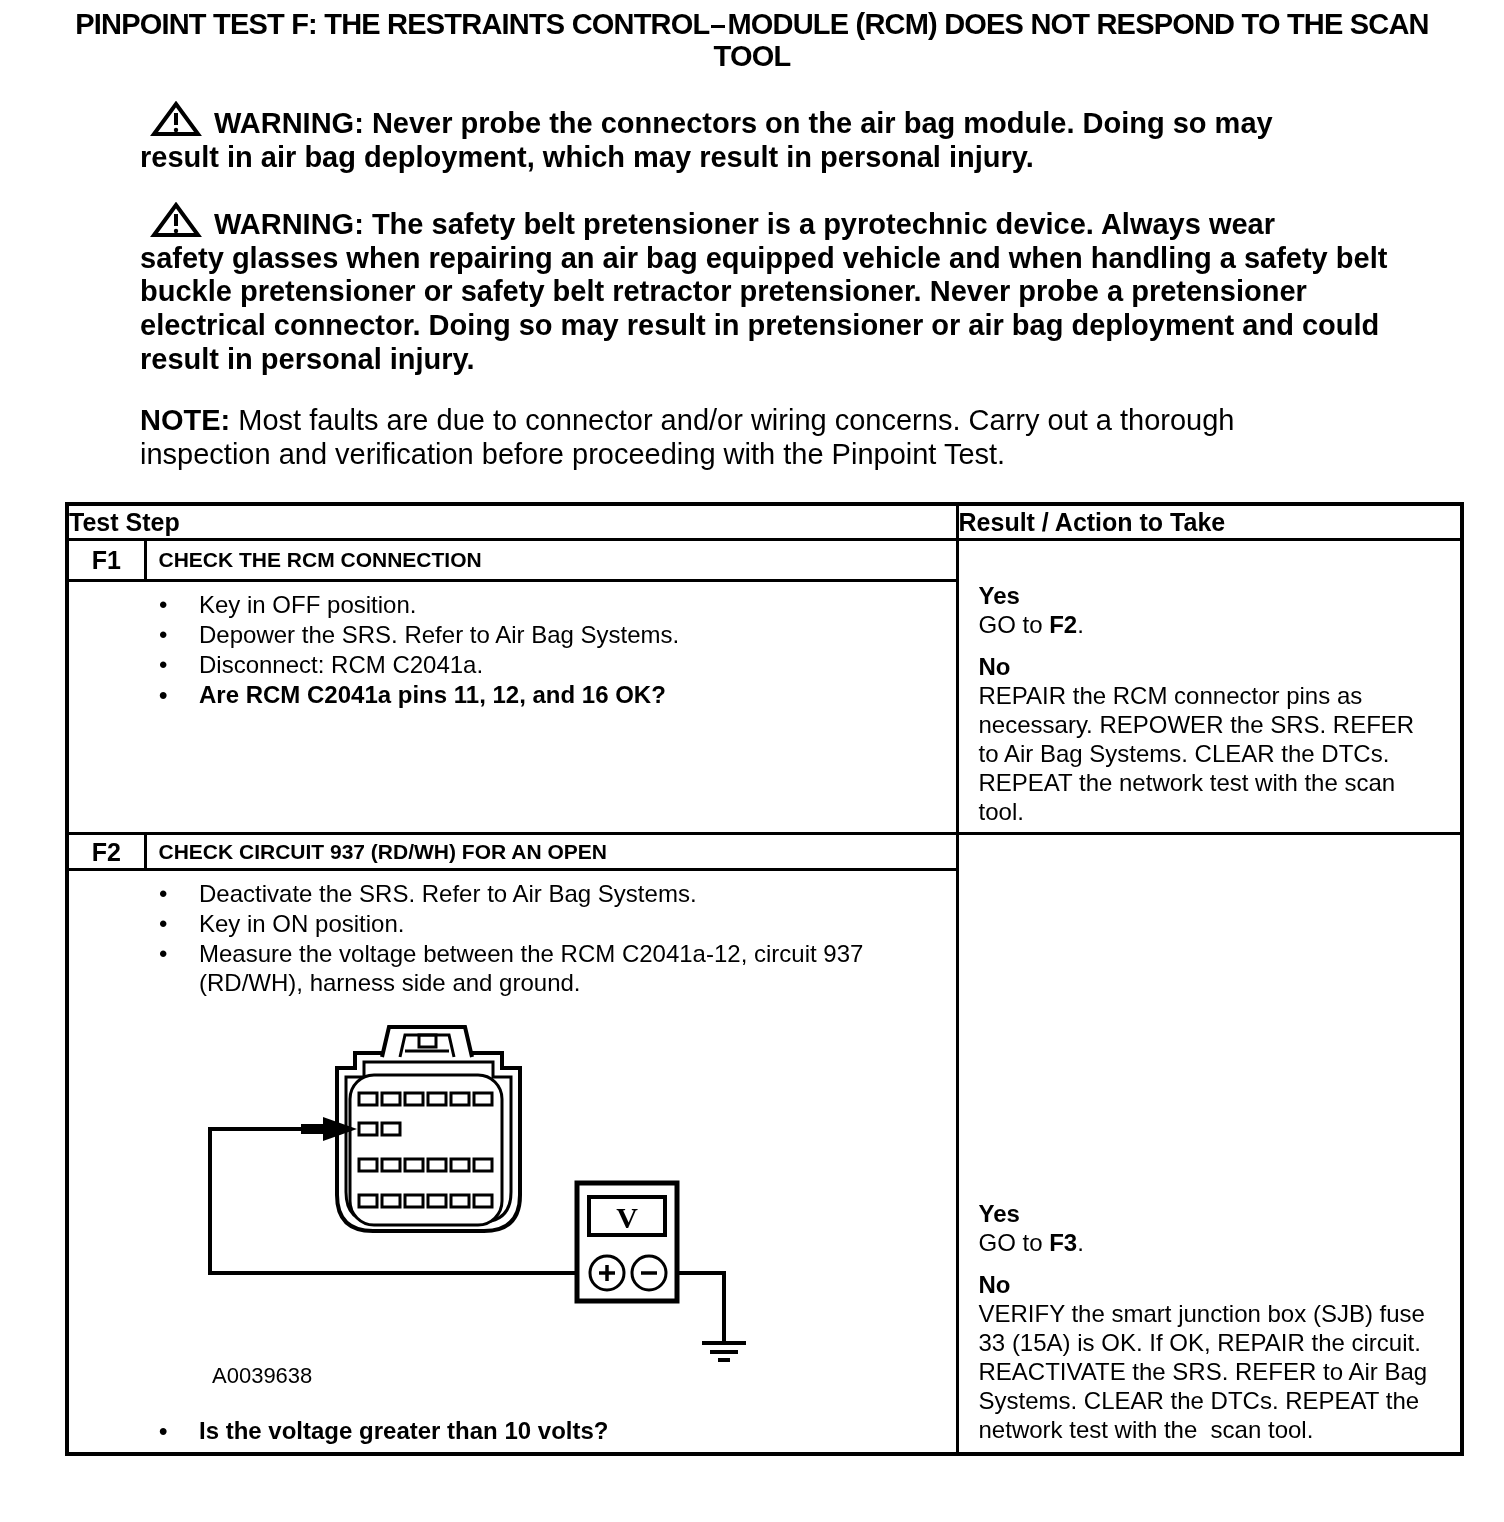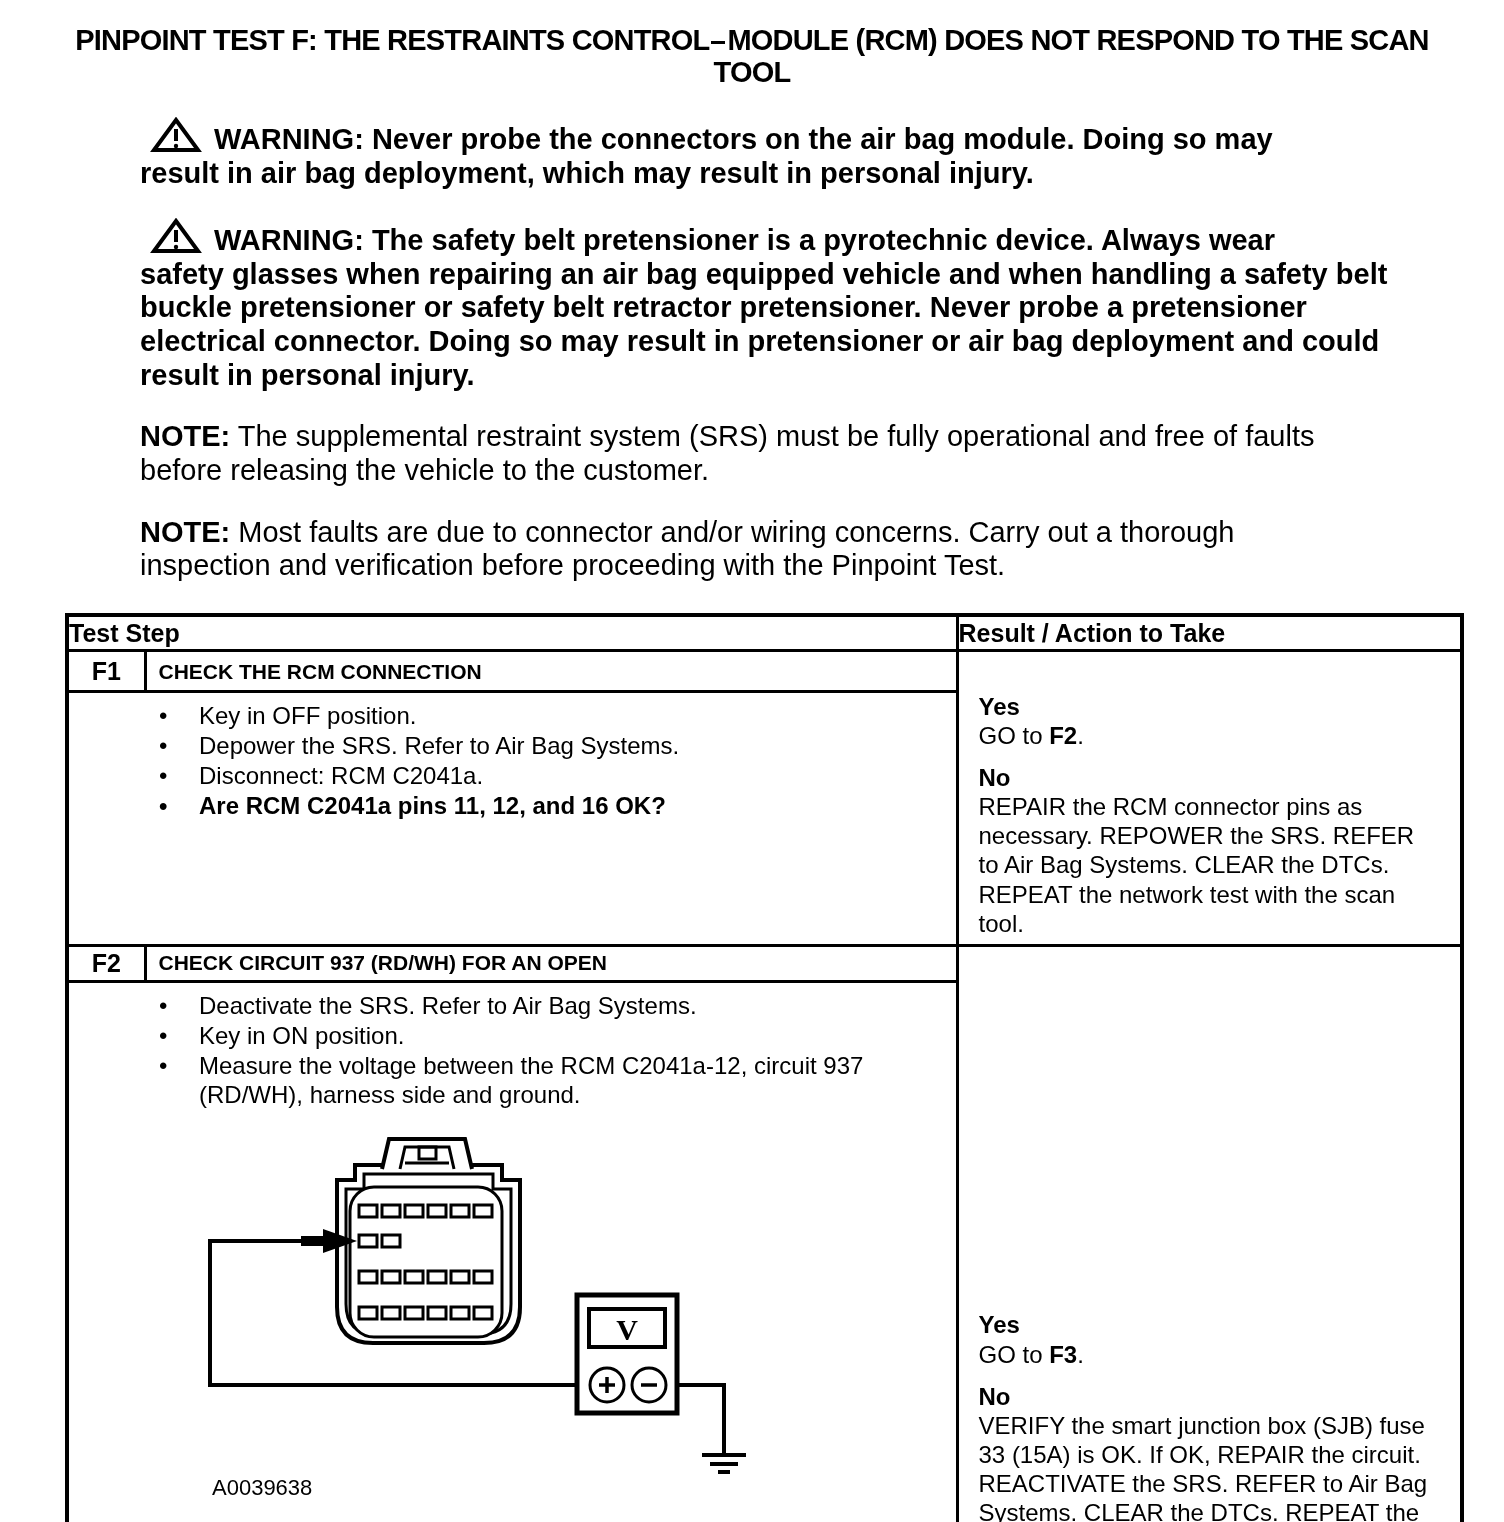--- a/index.html
+++ b/index.html
@@ -6,21 +6,21 @@
   html,body { margin:0; padding:0; }
   body {
     width:1504px; height:1522px;
     background:#ffffff; color:#000000;
     font-family:"Liberation Sans", sans-serif;
     overflow:hidden; position:relative;
   }
 
   
   .title {
-    margin-top:24px;
+    margin-top:8px;
     text-align:center;
     font-weight:bold;
     font-size:29px;
     line-height:1.12;
     letter-spacing:-0.8px;
   }
   .uspace {
     display:inline-block;
     width:14px;
     border-bottom:3px solid #000;
@@ -136,22 +136,20 @@
   <p class="warn"><span class="warn-icon"><svg width="52" height="36" viewBox="0 0 52 36">
           <path d="M 26 3 L 48 33 L 4 33 Z" fill="none" stroke="#000" stroke-width="4" stroke-linejoin="miter"></path>
           <line x1="26" y1="12" x2="26" y2="24" stroke="#000" stroke-width="4"></line>
           <circle cx="26" cy="29" r="2.2" fill="#000"></circle>
         </svg></span><span>WARNING:</span> <span class="warn-text">The safety belt pretensioner is a pyrotechnic device. Always wear
 safety glasses when repairing an air bag equipped vehicle and when handling a safety belt
 buckle pretensioner or safety belt retractor pretensioner. Never probe a pretensioner
 electrical connector. Doing so may result in pretensioner or air bag deployment and could
 result in personal injury.</span></p>
 
-  <p class="note"><span class="note-label">NOTE:</span> <span class="note-text">The supplemental restraint system (SRS) must be fully operational and free of faults
-before releasing the vehicle to the customer.</span></p>
   <p class="note"><span class="note-label">NOTE:</span> <span class="note-text">Most faults are due to connector and/or wiring concerns. Carry out a thorough
 inspection and verification before proceeding with the Pinpoint Test.</span></p>
 
   <table class="doc-table">
     <colgroup>
         <col class="col-id">
         <col class="col-step">
         <col class="col-result">
       </colgroup>
     <thead>

